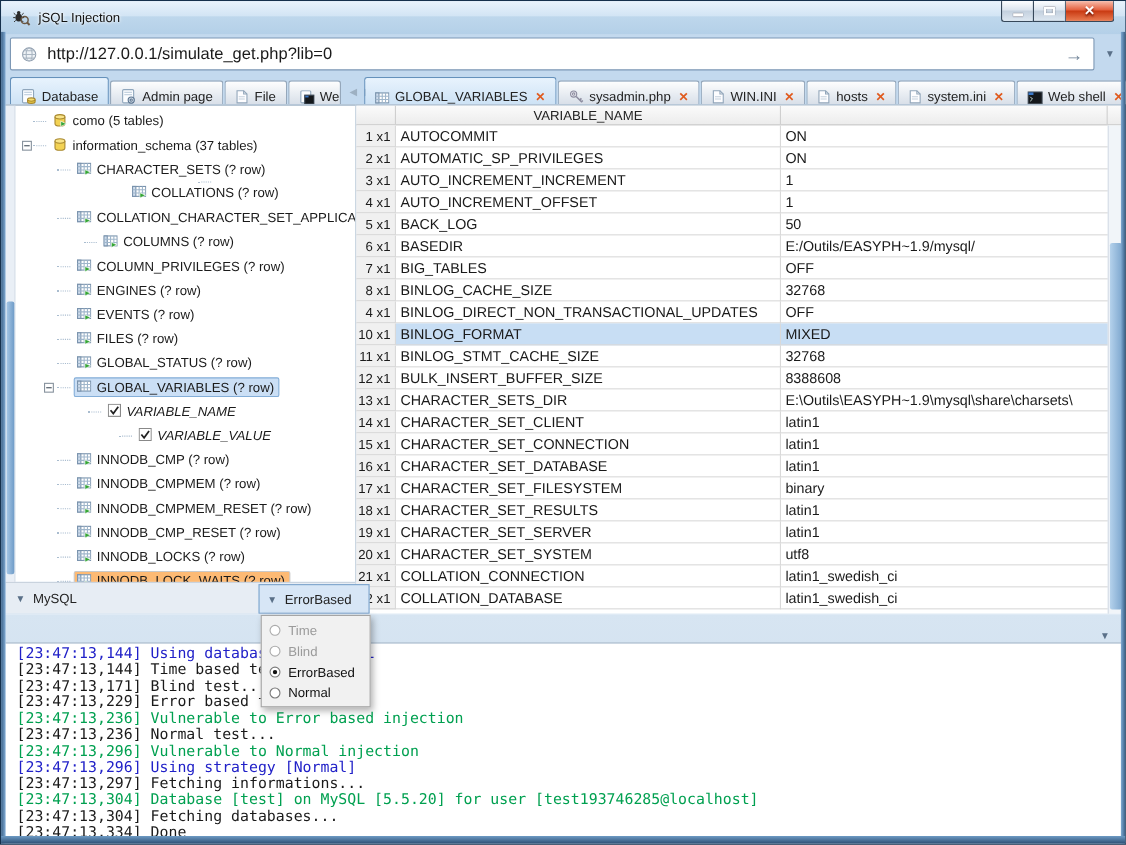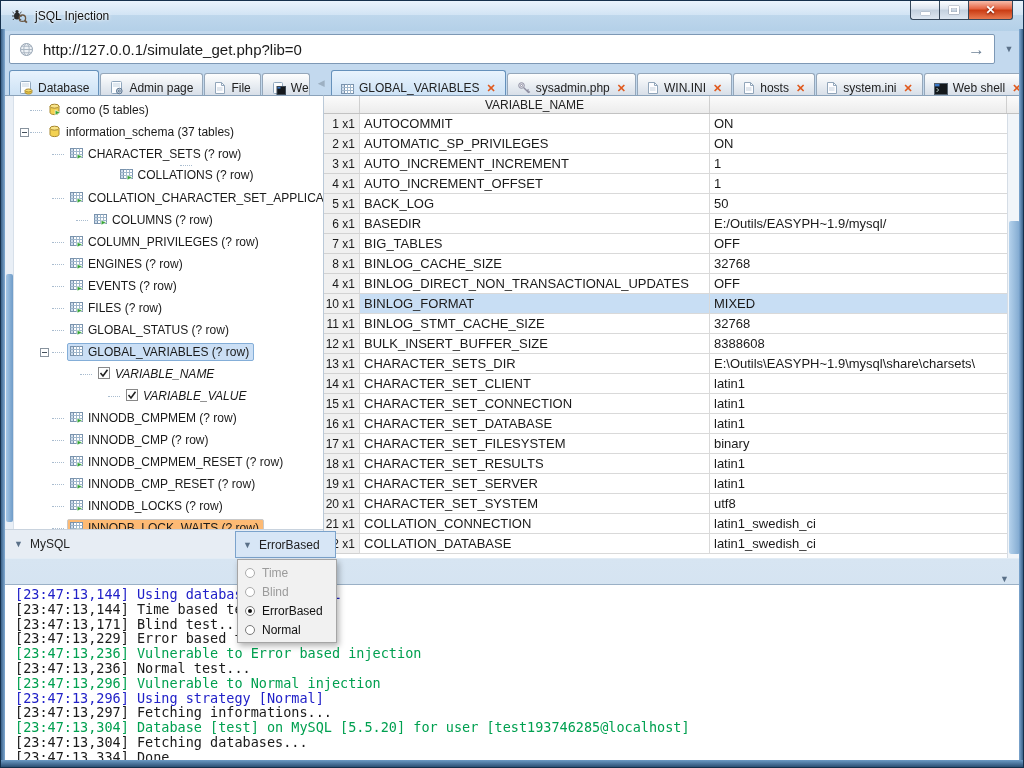--- a/index.html
+++ b/index.html
@@ -525,38 +525,38 @@
               <svg width="13" height="12" viewBox="0 0 13 12">
                 <rect x="0.5" y="1.5" width="12" height="9" fill="#fff" stroke="#7a93ad"></rect>
                 <rect x="0.5" y="1.5" width="3" height="9" fill="#cfdded" stroke="#7a93ad"></rect>
                 <line x1="0.5" y1="4.5" x2="12.5" y2="4.5" stroke="#9fb6cb"></line>
                 <line x1="0.5" y1="7.5" x2="12.5" y2="7.5" stroke="#9fb6cb"></line>
                 <line x1="6.5" y1="1.5" x2="6.5" y2="10.5" stroke="#9fb6cb"></line>
                 <line x1="9.5" y1="1.5" x2="9.5" y2="10.5" stroke="#9fb6cb"></line>
                 <path d="M7.2 7.2l5.2 2.4-5.2 2.4z" fill="#35a535" stroke="#fff" stroke-width="0.6"></path>
               </svg>
             </span>
+            <span class="lbl">INNODB_CMP (? row)</span>
+          </span>
+        </div>
+        <div class="tree-row" style="padding-left: 37px;">
+          <span class="dots"></span>
+          <span class="node">
+            <span class="ic">
+              <svg width="13" height="12" viewBox="0 0 13 12">
+                <rect x="0.5" y="1.5" width="12" height="9" fill="#fff" stroke="#7a93ad"></rect>
+                <rect x="0.5" y="1.5" width="3" height="9" fill="#cfdded" stroke="#7a93ad"></rect>
+                <line x1="0.5" y1="4.5" x2="12.5" y2="4.5" stroke="#9fb6cb"></line>
+                <line x1="0.5" y1="7.5" x2="12.5" y2="7.5" stroke="#9fb6cb"></line>
+                <line x1="6.5" y1="1.5" x2="6.5" y2="10.5" stroke="#9fb6cb"></line>
+                <line x1="9.5" y1="1.5" x2="9.5" y2="10.5" stroke="#9fb6cb"></line>
+                <path d="M7.2 7.2l5.2 2.4-5.2 2.4z" fill="#35a535" stroke="#fff" stroke-width="0.6"></path>
+              </svg>
+            </span>
             <span class="lbl">INNODB_CMPMEM (? row)</span>
-          </span>
-        </div>
-        <div class="tree-row" style="padding-left: 37px;">
-          <span class="dots"></span>
-          <span class="node">
-            <span class="ic">
-              <svg width="13" height="12" viewBox="0 0 13 12">
-                <rect x="0.5" y="1.5" width="12" height="9" fill="#fff" stroke="#7a93ad"></rect>
-                <rect x="0.5" y="1.5" width="3" height="9" fill="#cfdded" stroke="#7a93ad"></rect>
-                <line x1="0.5" y1="4.5" x2="12.5" y2="4.5" stroke="#9fb6cb"></line>
-                <line x1="0.5" y1="7.5" x2="12.5" y2="7.5" stroke="#9fb6cb"></line>
-                <line x1="6.5" y1="1.5" x2="6.5" y2="10.5" stroke="#9fb6cb"></line>
-                <line x1="9.5" y1="1.5" x2="9.5" y2="10.5" stroke="#9fb6cb"></line>
-                <path d="M7.2 7.2l5.2 2.4-5.2 2.4z" fill="#35a535" stroke="#fff" stroke-width="0.6"></path>
-              </svg>
-            </span>
-            <span class="lbl">INNODB_CMP (? row)</span>
           </span>
         </div>
         <div class="tree-row" style="padding-left: 37px;">
           <span class="dots"></span>
           <span class="node">
             <span class="ic">
               <svg width="13" height="12" viewBox="0 0 13 12">
                 <rect x="0.5" y="1.5" width="12" height="9" fill="#fff" stroke="#7a93ad"></rect>
                 <rect x="0.5" y="1.5" width="3" height="9" fill="#cfdded" stroke="#7a93ad"></rect>
                 <line x1="0.5" y1="4.5" x2="12.5" y2="4.5" stroke="#9fb6cb"></line>

